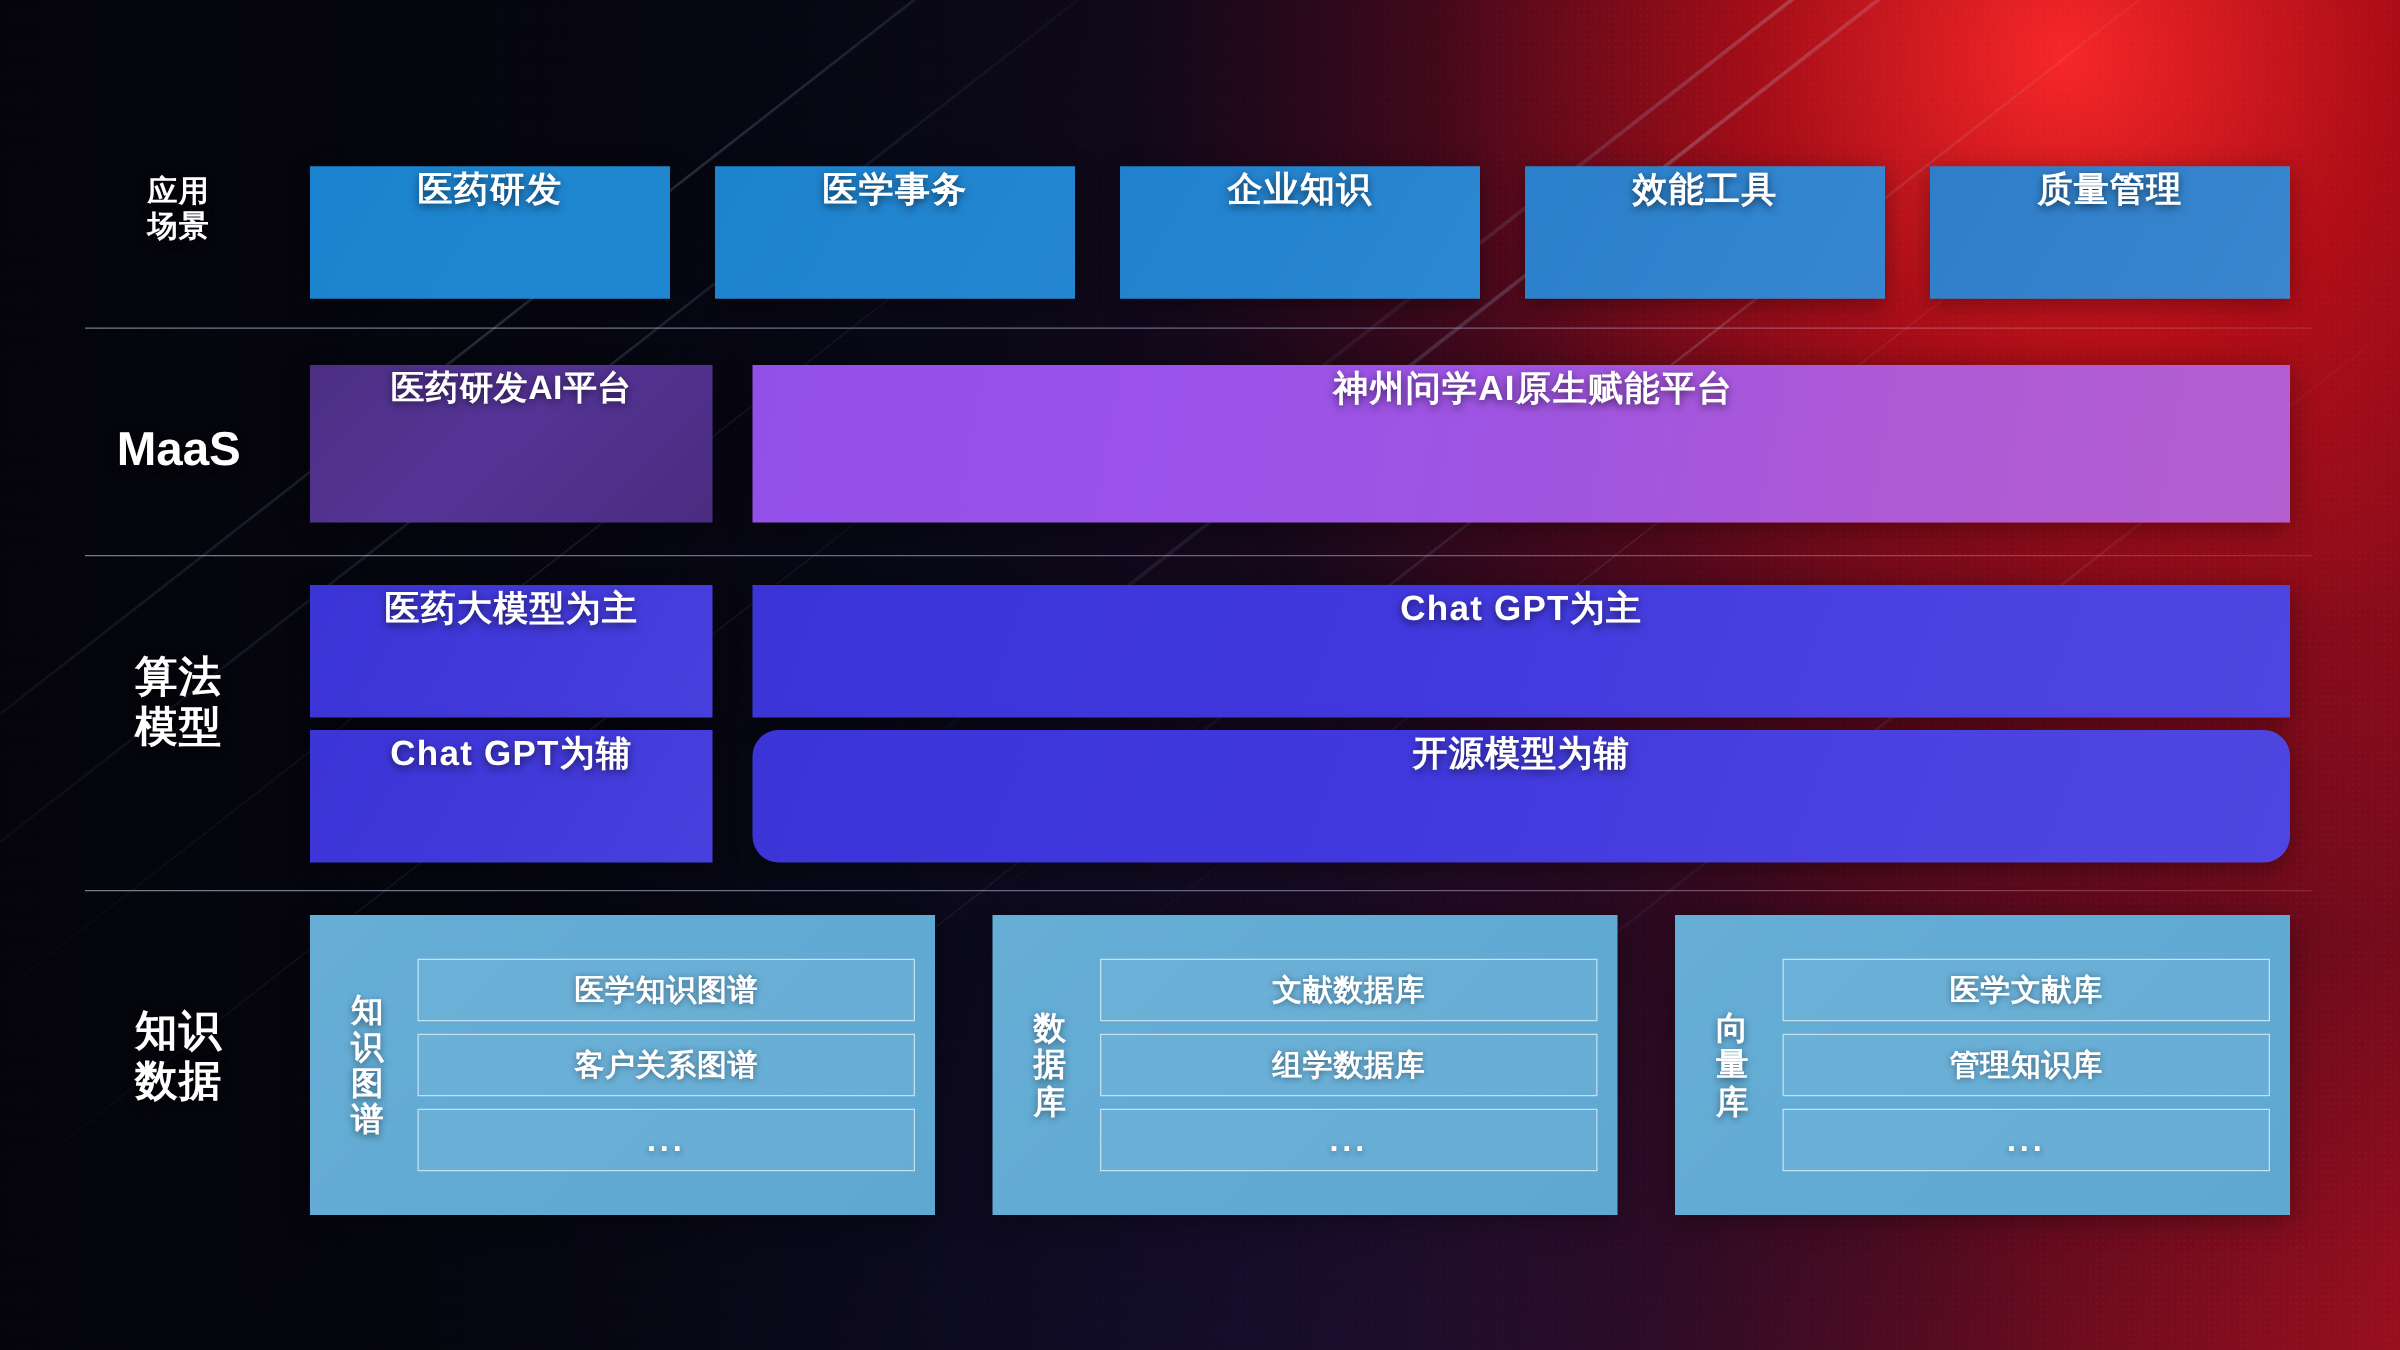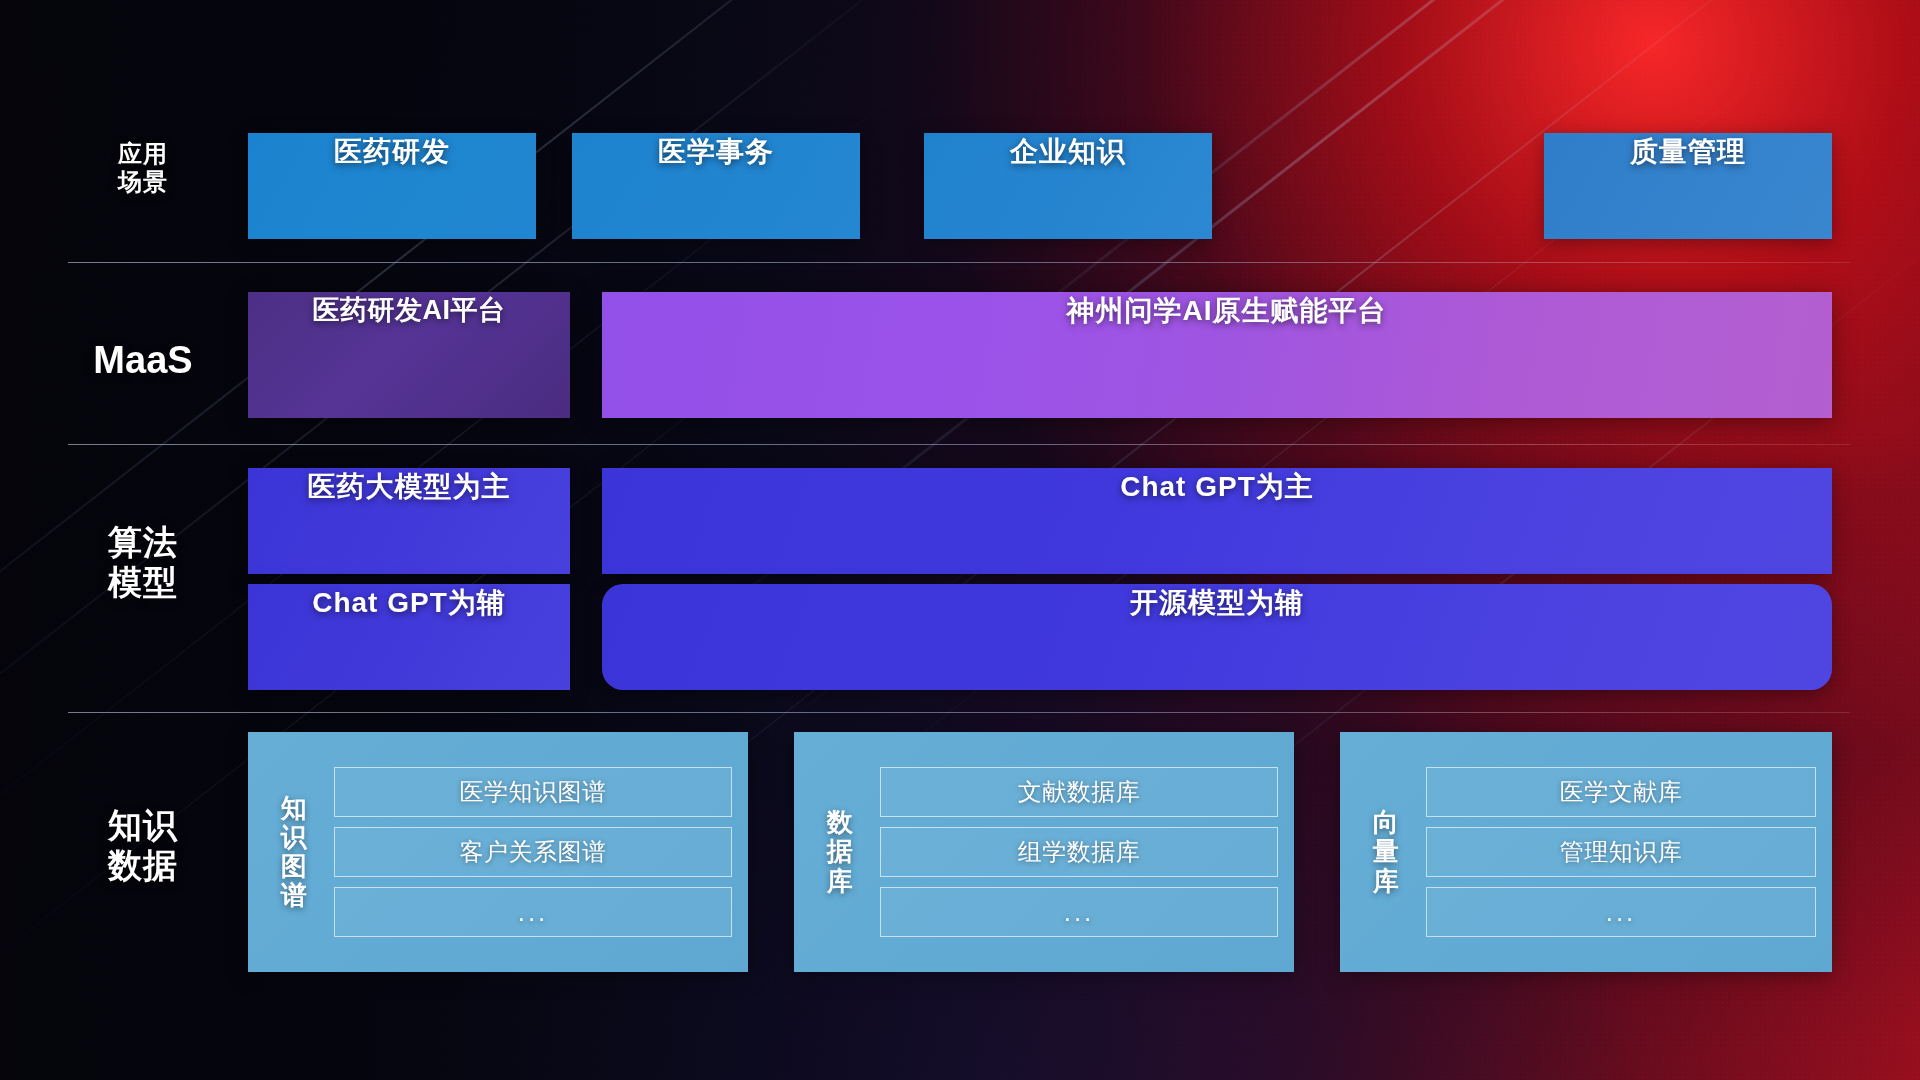--- a/index.html
+++ b/index.html
@@ -113,21 +113,21 @@
     width:64px;flex:0 0 64px;
     color:#ffffff;font-weight:700;font-size:26px;line-height:1.12;
     text-align:center;letter-spacing:.5px;
     text-shadow:0 2px 6px rgba(0,0,0,.45);
     display:flex;align-items:center;justify-content:center;
   }
   .kcard-items{flex:1;display:flex;flex-direction:column;gap:10px;padding-left:8px;}
   .kitem{
     height:48px;display:flex;align-items:center;justify-content:center;
     border:1px solid rgba(255,255,255,.62);
-    color:#ffffff;font-weight:400;font-size:24px;letter-spacing:.5px;
+    color:#ffffff;font-weight:700;font-size:24px;letter-spacing:.5px;
     text-shadow:0 1px 5px rgba(0,0,0,.4);
     background:rgba(255,255,255,.05);
   }
   .kitem.ellipsis{font-size:26px;letter-spacing:3px;}
 
   
   .watermark{
     position:absolute;right:188px;bottom:108px;
     color:rgba(255,255,255,.09);
     font-size:22px;letter-spacing:6px;font-weight:700;
@@ -162,22 +162,25 @@
       <div>应用</div>
       <div>场景</div>
     </div>
 
     <div class="box app-box" style="left:248px;top:133px;width:288px;height:106px;background:linear-gradient(120deg,#1b82cf 0%,#1f86d0 60%,#2186d1 100%);">
       <span>医药研发</span>
     </div>
     <div class="box app-box" style="left:572px;top:133px;width:288px;height:106px;background:linear-gradient(120deg,#1d83cf 0%,#2285d0 60%,#2587d1 100%);">
       <span>医学事务</span>
     </div>
-    <div class="box app-box" style="left:896px;top:133px;width:288px;height:106px;background:linear-gradient(120deg,#2082cd 0%,#2785d0 60%,#2c88d2 100%);margin-left:28px;">
+    <div class="box app-box" style="left:896px;top:133px;width:288px;height:106px;background:linear-gradient(120deg,#2082cd 0%,#2785d0 60%,#2c88d2 100%);">
       <span>企业知识</span>
+    </div>
+    <div class="box app-box" style="left:1220px;top:133px;width:288px;height:106px;background:linear-gradient(120deg,#2b80cb 0%,#3184ce 60%,#3687d0 100%);">
+      <span>效能工具</span>
     </div>
     <div class="box app-box" style="left:1544px;top:133px;width:288px;height:106px;background:linear-gradient(120deg,#2f7ec9 0%,#3583cd 60%,#3a86cf 100%);">
       <span>质量管理</span>
     </div>
 
     <div class="divider" style="top:262px;"></div>
 
     <div class="row-label" style="top:338px;font-size:38px;letter-spacing:0;">
       <div>MaaS</div>
     </div>

